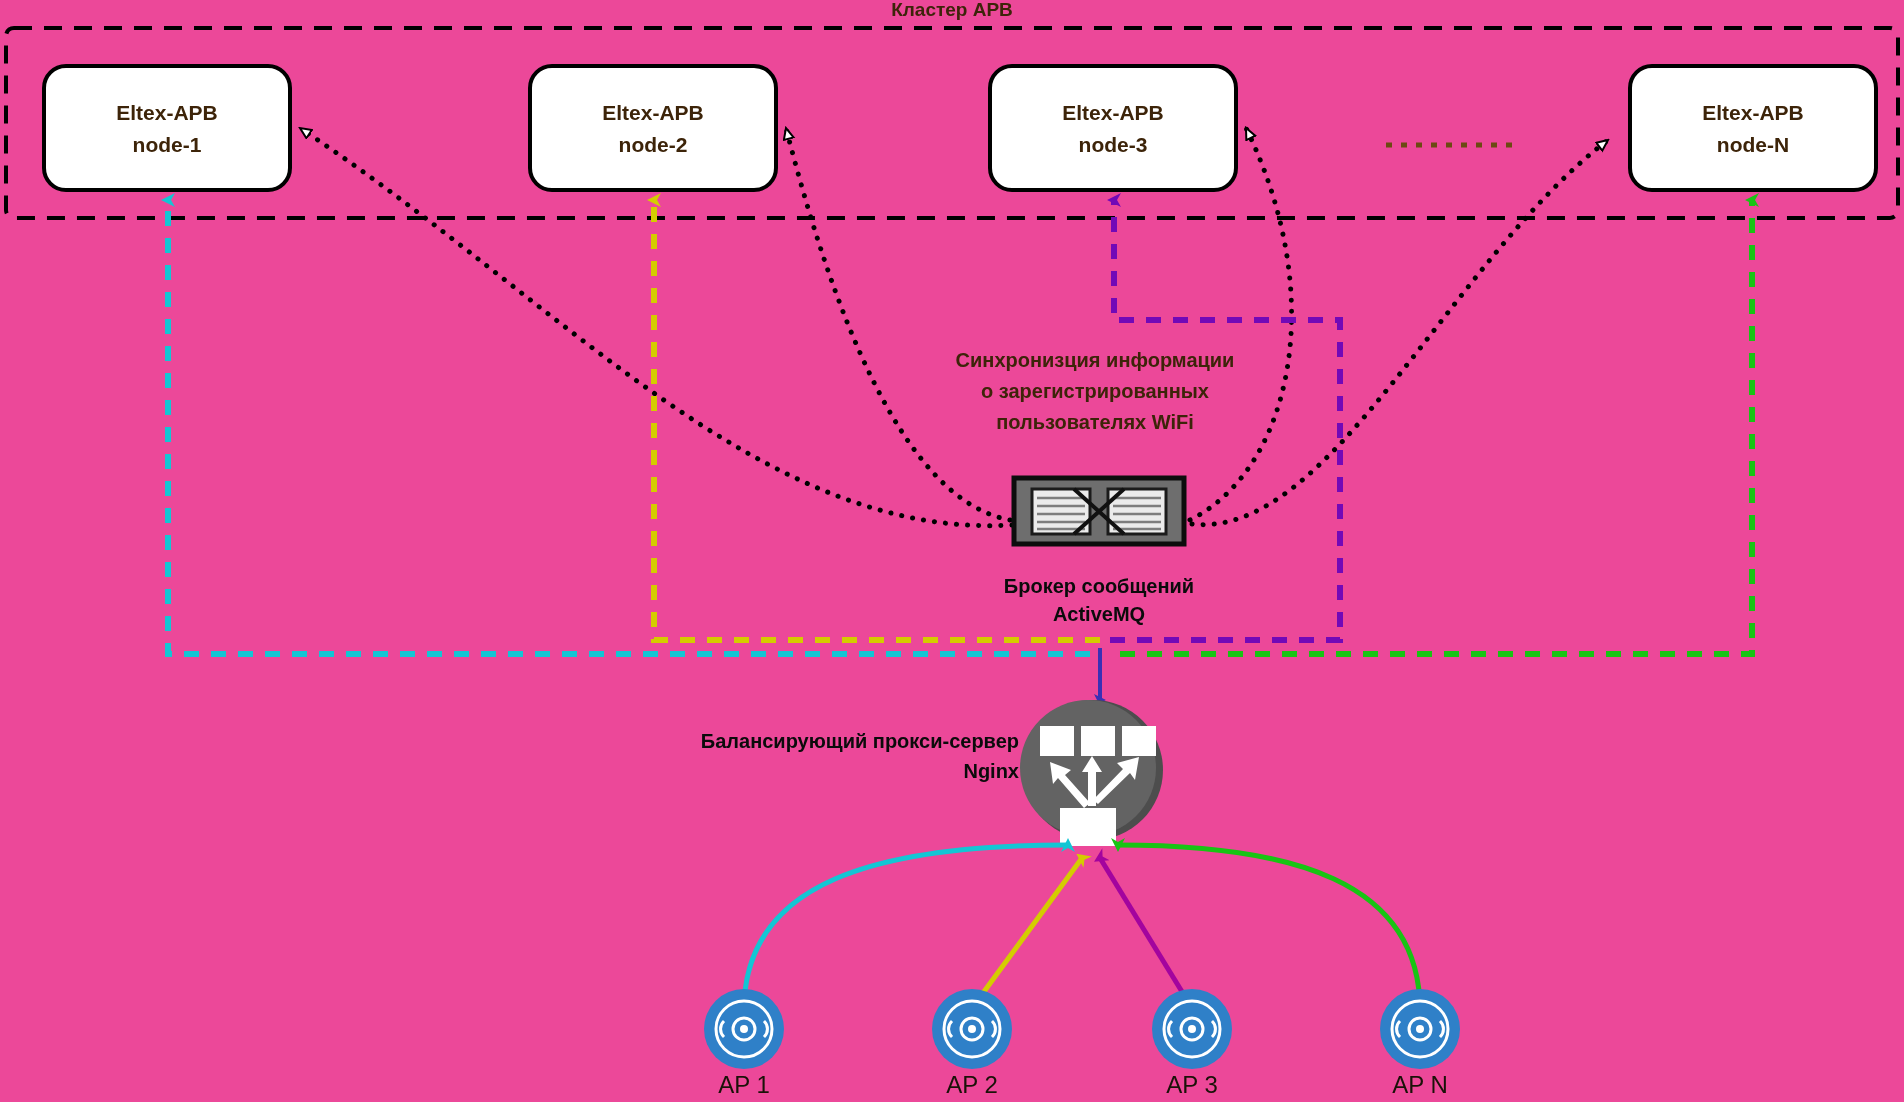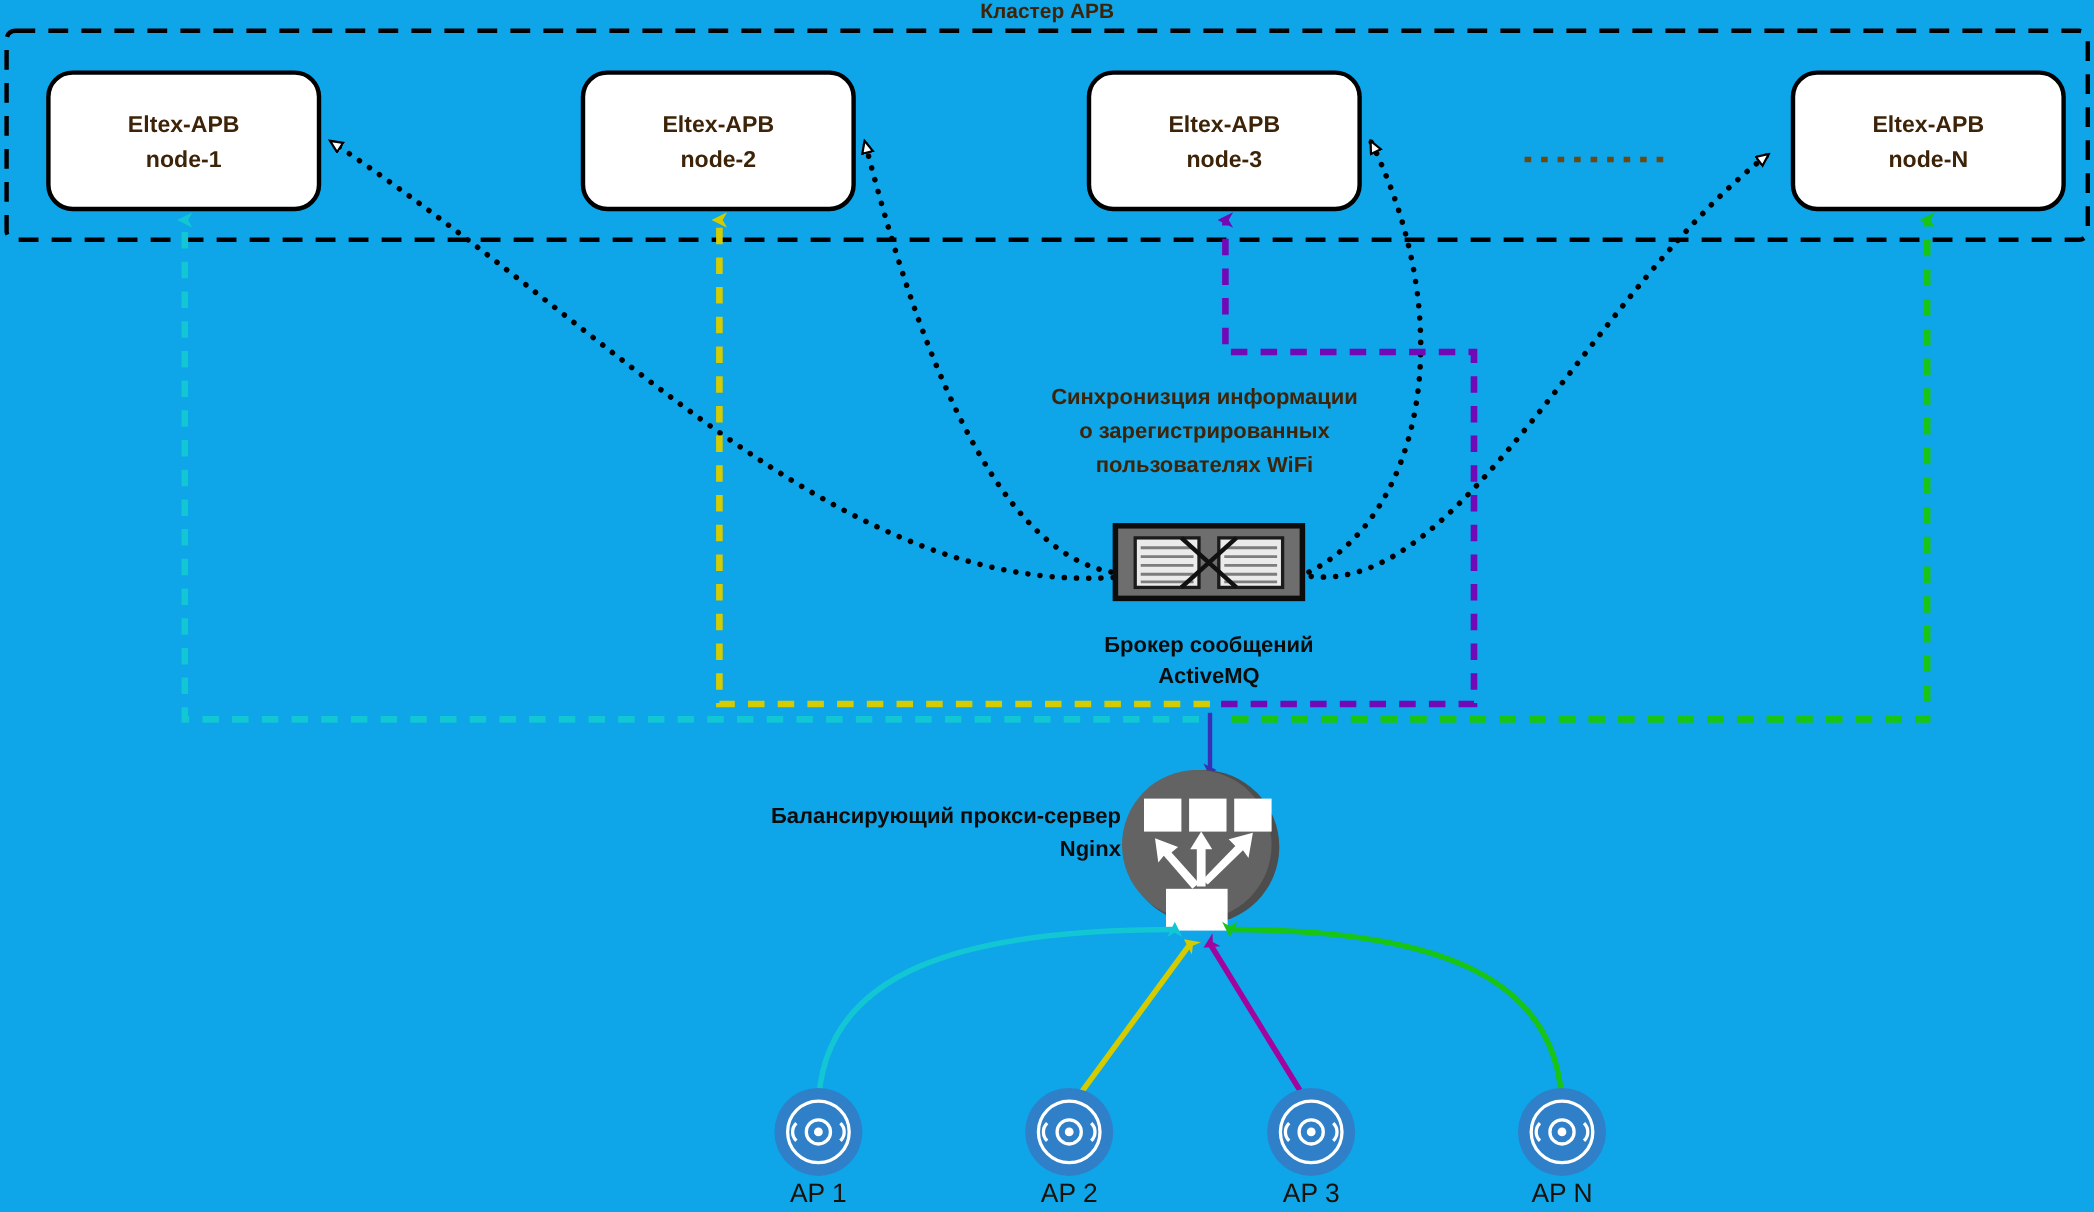--- a/index.html
+++ b/index.html
@@ -7,21 +7,21 @@
     padding: 0;
     background: #ffffff;
   }
   body {
     font-family: "Liberation Sans", sans-serif;
   }
   #stage {
     position: relative;
     width: 1904px;
     height: 1102px;
-    background: #0ea5e9;
+    background: #ec4899;
     overflow: hidden;
   }
   #stage svg {
     position: absolute;
     left: 0;
     top: 0;
   }
   .node-label {
     font-family: "Liberation Sans", sans-serif;
     font-weight: bold;

